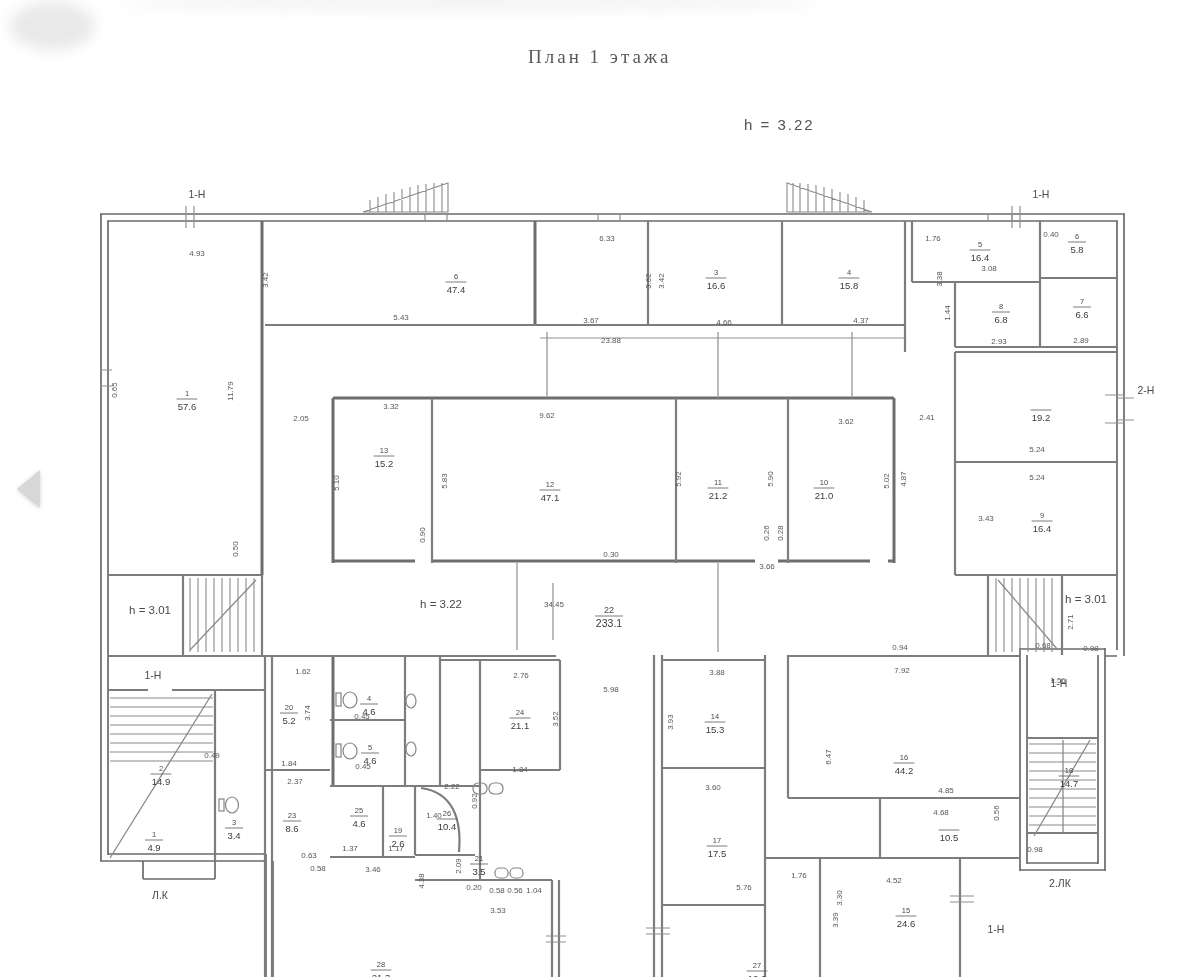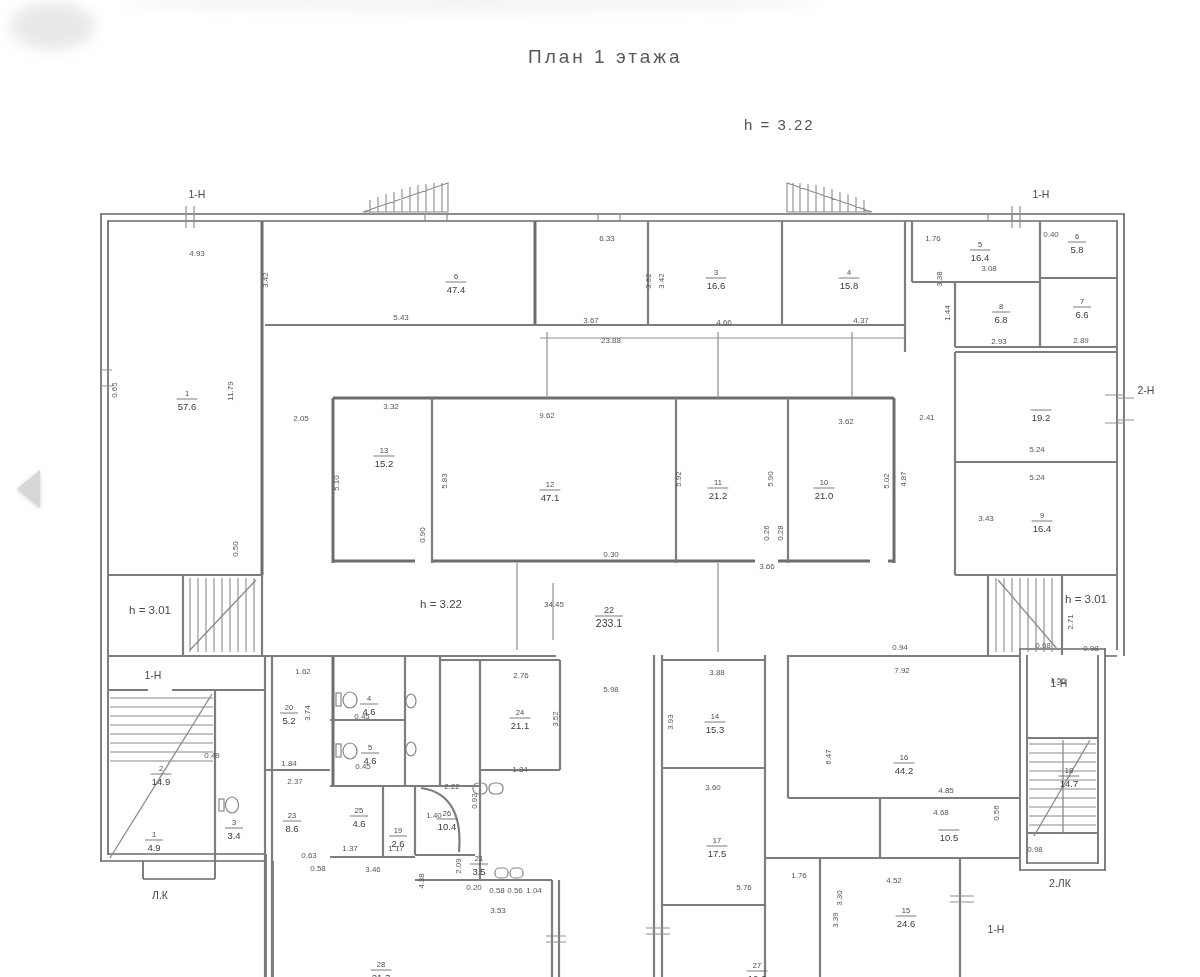--- a/index.html
+++ b/index.html
@@ -1,20 +1,20 @@
 <!DOCTYPE html>
 <html><head>
 <meta charset="utf-8">
 <style>
   html,body{margin:0;padding:0;background:#fff;}
   body{width:1200px;height:977px;position:relative;overflow:hidden;
        font-family:"Liberation Sans",sans-serif;}
   .scan{position:absolute;inset:0;filter:blur(0.35px) contrast(103%);}
   .smudge{position:absolute;background:#9a9a9a;opacity:.22;filter:blur(7px);border-radius:50%;}
-  .title{position:absolute;left:528px;top:46px;font-size:19px;letter-spacing:3px;color:#5a5a5a;white-space:nowrap;}
+  .title{position:absolute;left:528px;top:46px;font-size:19px;letter-spacing:3px;color:#5a5a5a;white-space:nowrap;font-family:Liberation Serif, serif;}
   .subtitle{position:absolute;left:744px;top:116px;font-size:15px;letter-spacing:2px;color:#555;white-space:nowrap;}
   .nav-arrow{position:absolute;left:17px;top:470px;width:0;height:0;cursor:pointer;
      border-top:19px solid transparent;border-bottom:19px solid transparent;
      border-right:23px solid #d7d7d7;filter:drop-shadow(0 1px 2px rgba(0,0,0,.18));}
   svg text{font-family:"Liberation Sans",sans-serif;}
 </style>
 </head>
 <body>
 
 <div class="scan">

